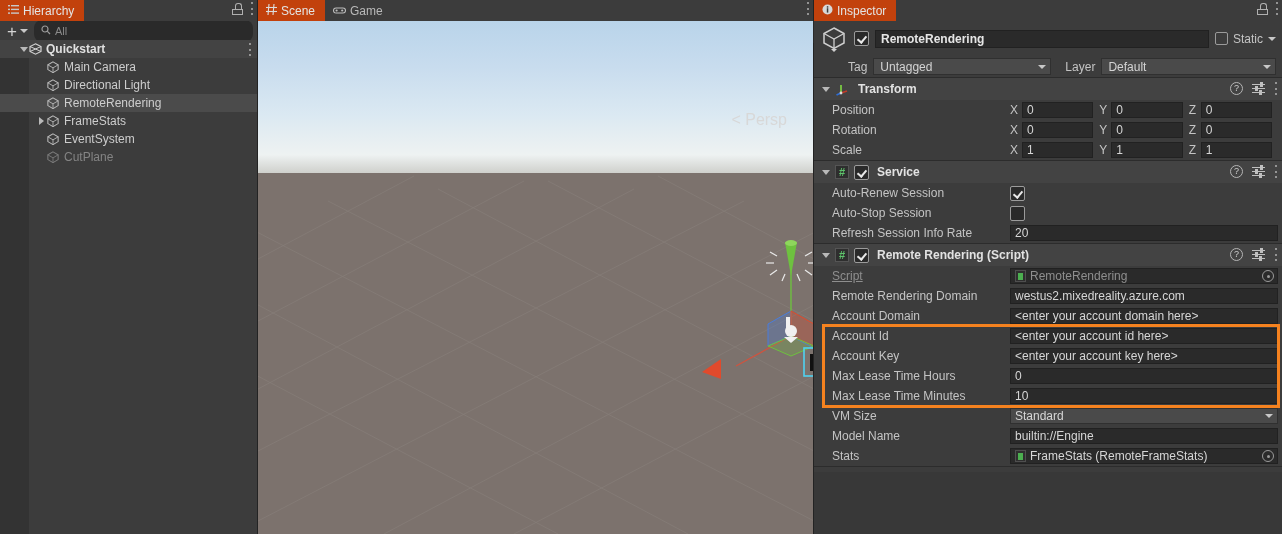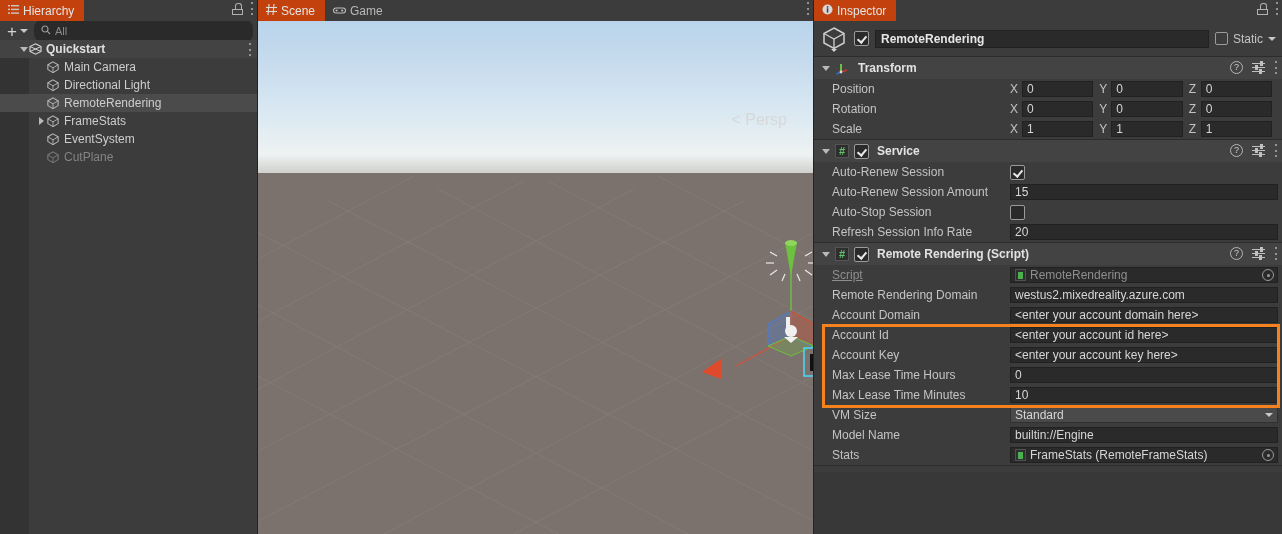--- a/index.html
+++ b/index.html
@@ -469,20 +469,32 @@
       <div class="nameField">
         <span>RemoteRendering</span>
       </div>
       <div class="staticwrap">
         <div class="chk"></div>
         <span>Static</span>
         <span class="caret-sm"></span>
       </div>
     </div>
 
+    <div class="insp-tagrow">
+      <span class="lbl-sm">Tag</span>
+      <div class="dropfield" style="width:178px;">
+        <span>Untagged</span>
+        <span class="caret-sm"></span>
+      </div>
+      <span class="lbl-sm" style="margin-left:8px;">Layer</span>
+      <div class="dropfield" style="flex:1;">
+        <span>Default</span>
+        <span class="caret-sm"></span>
+      </div>
+    </div>
     <div class="divline"></div>
 
     <div id="components">
         <div class="comp-head">
           <span class="tw-dn" style="margin-left: 4px;"></span>
           <span><svg width="15" height="14" viewBox="0 0 15 14" style="vertical-align:-2px">
               <line x1="6" y1="11" x2="6" y2="3" stroke="#7ac943" stroke-width="1.8"></line>
               <line x1="6" y1="11" x2="1.5" y2="13" stroke="#2f6ed4" stroke-width="1.8"></line>
               <line x1="6" y1="11" x2="12" y2="9" stroke="#c43b26" stroke-width="1.8"></line>
               <circle cx="6" cy="11" r="1.4" fill="#dcdcdc"></circle>
@@ -579,26 +591,20 @@
               <i></i>
               <i></i>
             </div>
           </div>
         </div>
         <div class="prow">
           <span class="plabel">Auto-Renew Session</span>
           <span class="chk big on"></span>
         </div>
         <div class="prow">
-          <span class="plabel">Auto-Renew Session Amount</span>
-          <div class="pfield">
-            <span>15</span>
-          </div>
-        </div>
-        <div class="prow">
           <span class="plabel">Auto-Stop Session</span>
           <span class="chk big"></span>
         </div>
         <div class="prow">
           <span class="plabel">Refresh Session Info Rate</span>
           <div class="pfield">
             <span>20</span>
           </div>
         </div>
         <div class="divline"></div>

